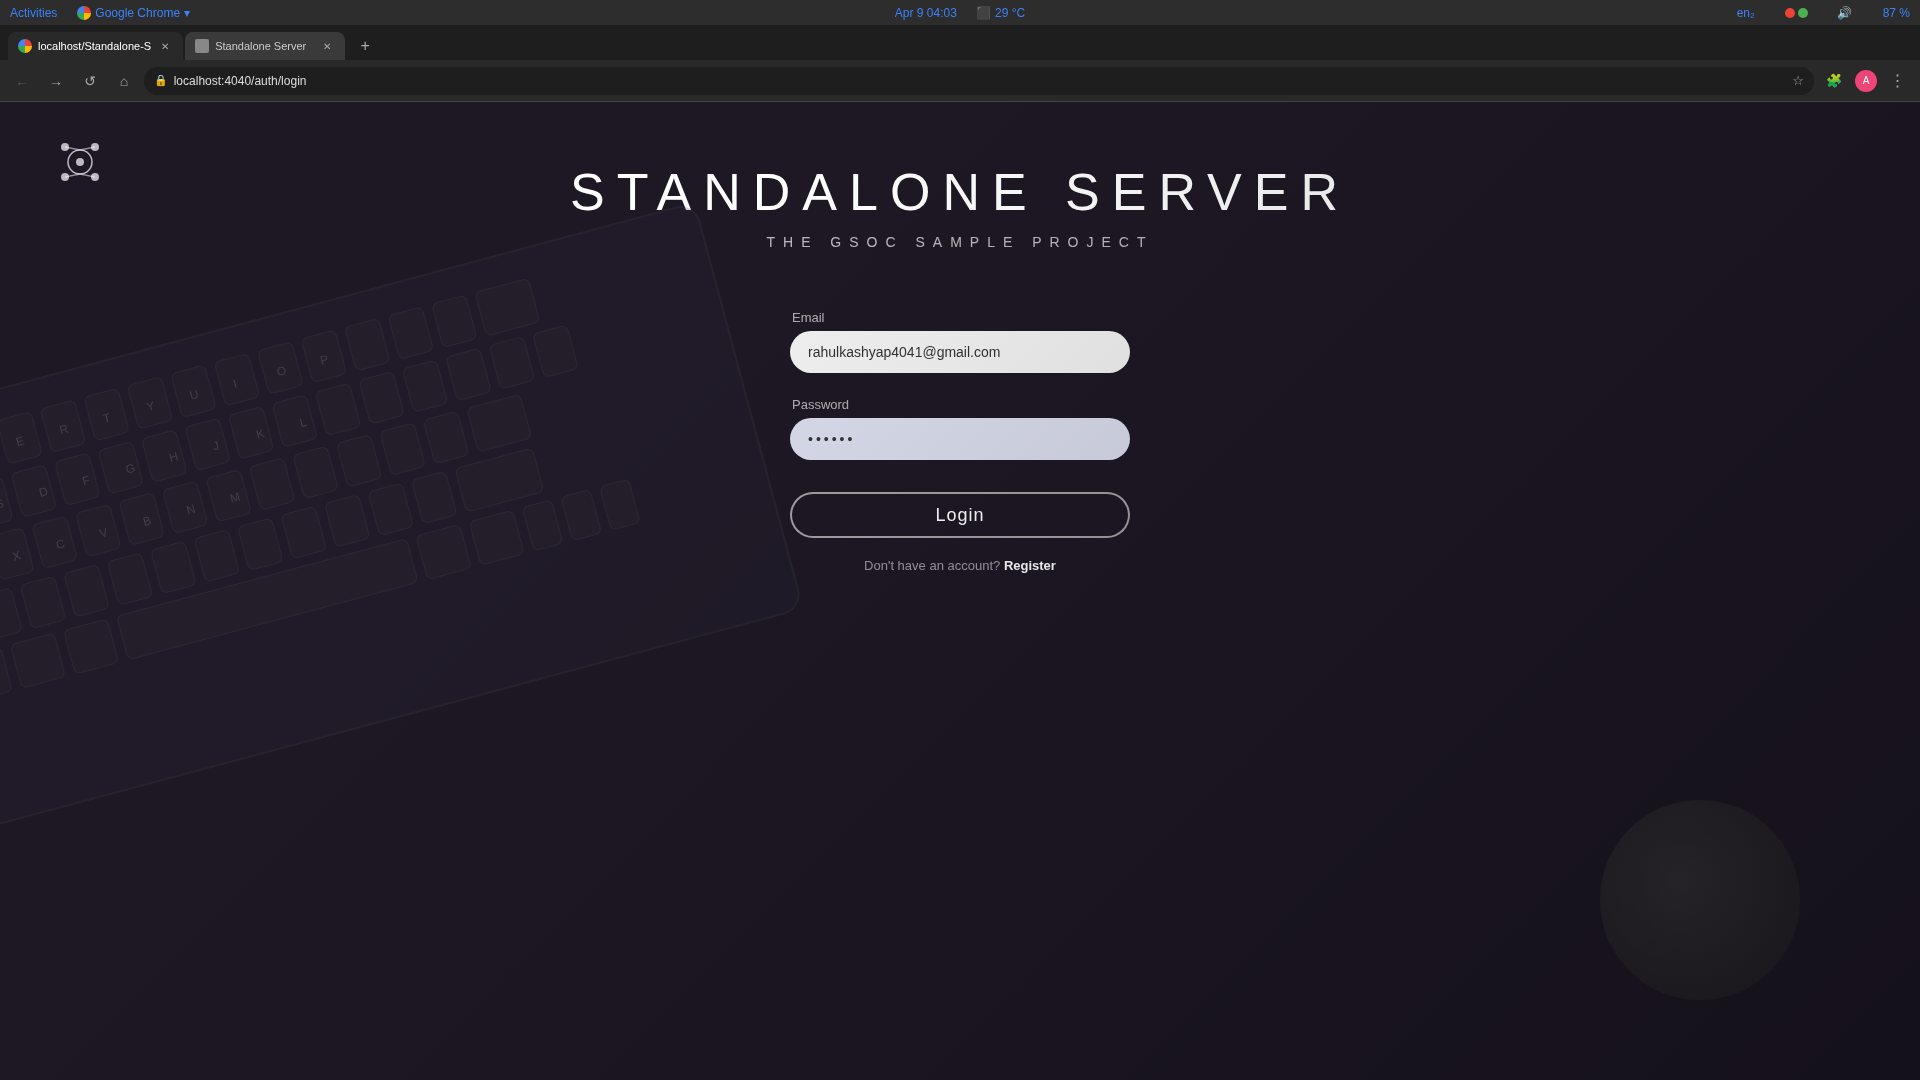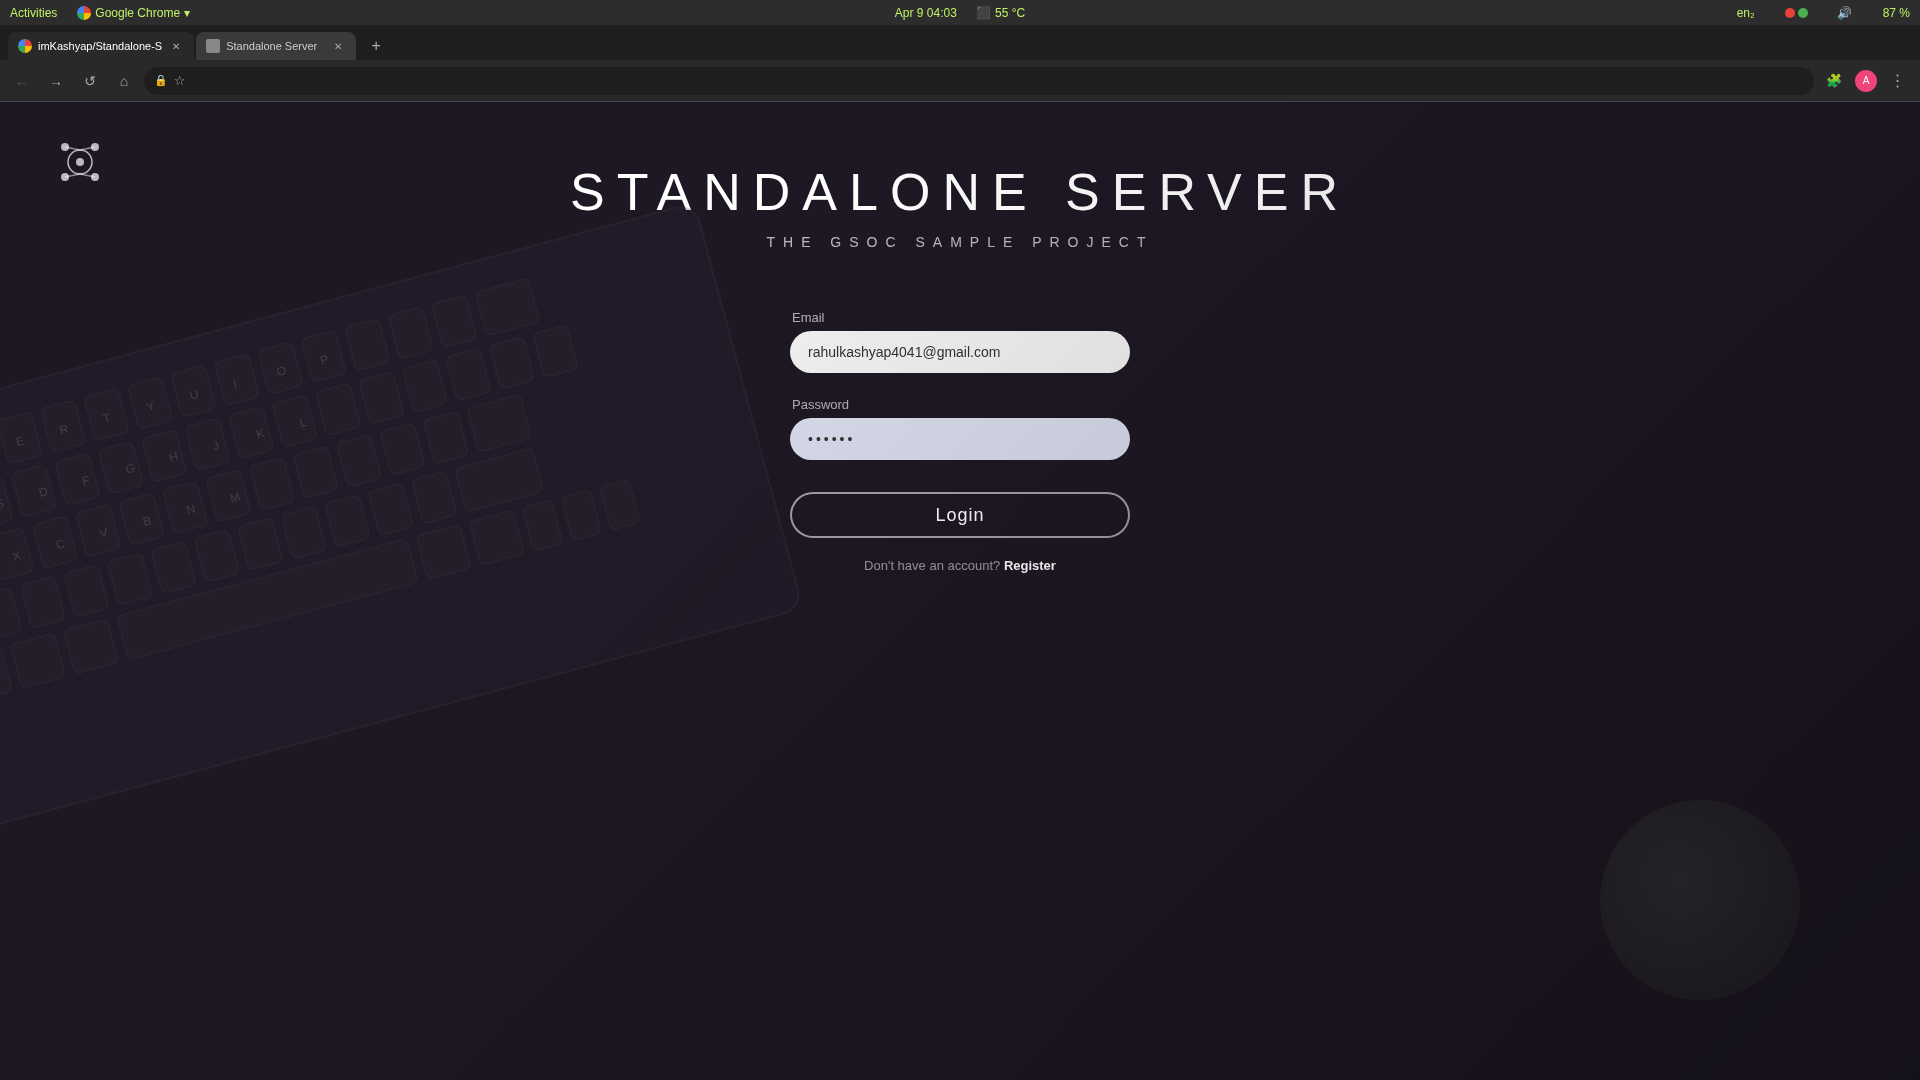--- a/index.html
+++ b/index.html
@@ -7,21 +7,21 @@
 
     
     .os-topbar {
       width: 100%;
       height: 25px;
       background: #2d2d2d;
       display: flex;
       align-items: center;
       justify-content: space-between;
       padding: 0 10px;
-      color: #bef264;
+      color: #3b82f6;
       font-size: 12px;
       position: relative;
       z-index: 100;
     }
     .os-topbar-left { display: flex; align-items: center; gap: 12px; }
     .os-topbar-center { position: absolute; left: 50%; transform: translateX(-50%); display: flex; gap: 20px; }
     .os-topbar-right { display: flex; align-items: center; gap: 30px; }
 
     
     .chrome-window {
@@ -263,56 +263,57 @@
   <div class="os-topbar-left">
     <span>Activities</span>
     <span style="display:flex;align-items:center;gap:4px;padding-left:8px;">
       <span style="width:14px;height:14px;border-radius:50%;background:conic-gradient(#ea4335 0deg 90deg, #fbbc04 90deg 180deg, #34a853 180deg 270deg, #4285f4 270deg 360deg);display:inline-block;"></span>
       <span>Google Chrome</span>
       <span>▾</span>
     </span>
   </div>
   <div class="os-topbar-center">
     <span>Apr 9  04:03</span>
-    <span>⬛ 55 °C</span>
+    <span>⬛ 29 °C</span>
   </div>
   <div class="os-topbar-right">
     <span>en₂</span>
     <div class="tray-dots">
       <div class="dot-red"></div>
       <div class="dot-green"></div>
     </div>
     <span>🔊</span>
     <span>87 %</span>
   </div>
 </div>
 
 <div class="chrome-window">
 
   <div class="tab-bar">
     <div class="tab active">
       <span class="tab-favicon" style="width:14px;height:14px;border-radius:50%;background:conic-gradient(#ea4335 0deg 90deg, #fbbc04 90deg 180deg, #34a853 180deg 270deg, #4285f4 270deg 360deg);"></span>
-      <span class="tab-title">imKashyap/Standalone-S</span>
+      <span class="tab-title">localhost/Standalone-S</span>
       <span class="tab-close">✕</span>
     </div>
     <div class="tab">
       <span class="tab-favicon" style="width:14px;height:14px;background:#888;border-radius:2px;"></span>
       <span class="tab-title">Standalone Server</span>
       <span class="tab-close">✕</span>
     </div>
     <div class="tab-new-btn">+</div>
   </div>
 
   <div class="address-bar">
     <div class="nav-btn disabled">←</div>
     <div class="nav-btn">→</div>
     <div class="nav-btn">↺</div>
     <div class="nav-btn">⌂</div>
     <div class="url-bar">
       <span class="url-bar-icon">🔒</span>
+      <span class="url-text">localhost:4040/auth/login</span>
       <span style="color:#aaa;font-size:13px;">☆</span>
     </div>
     <div class="address-bar-right">
       <div class="toolbar-btn">🧩</div>
       <div class="toolbar-btn">
         <div class="profile-avatar">A</div>
       </div>
       <div class="toolbar-btn" style="font-size:16px;letter-spacing:1px;">⋮</div>
     </div>
   </div>

